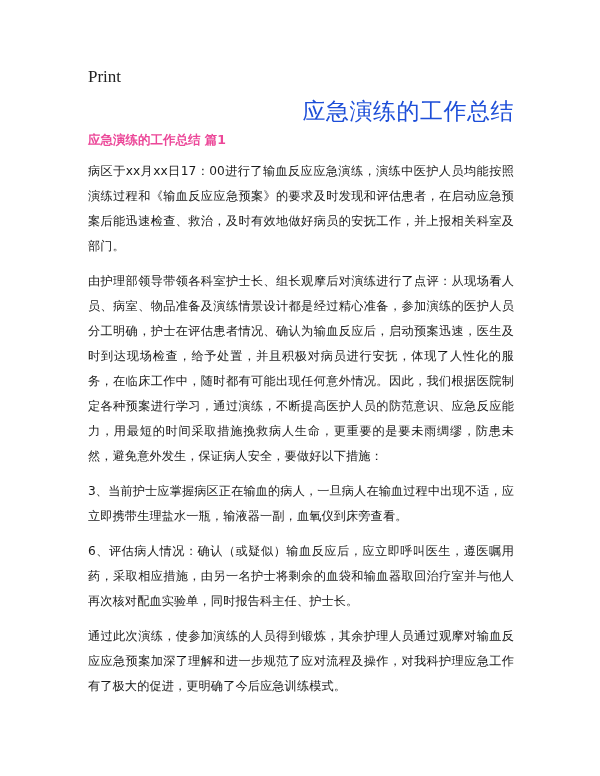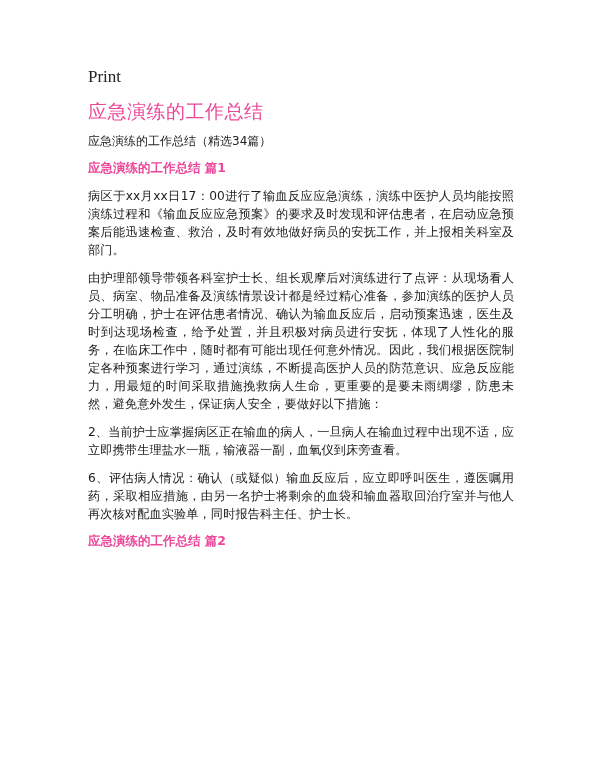--- a/index.html
+++ b/index.html
@@ -22,64 +22,63 @@
       width: 426px;
     }
     .print-label {
       font-family: "Liberation Serif", "DejaVu Serif", serif;
       font-size: 17px;
       line-height: 14px;
       color: #222;
       margin: 0;
     }
     .doc-title {
-      font-size: 19px;
+      font-size: 23px;
       line-height: 22px;
       font-weight: normal;
-      text-align: left;
+      text-align: right;
       margin: 16px 0 0 0;
-      color: #ec4899;
+      color: #1d4ed8;
       letter-spacing: 0.5px;
     }
     .doc-subtitle {
       font-size: 12px;
       line-height: 18px;
       margin: 10px 0 0 0;
       color: #222;
     }
     .section-heading {
       font-size: 12.5px;
       line-height: 18px;
       font-weight: bold;
       margin: 9px 0 0 0;
       color: #ec4899;
     }
     .para {
       font-size: 12.2px;
-      line-height: 18px;
+      line-height: 25px;
       margin: 10px 0 0 0;
       color: #1a1a1a;
       text-align: justify;
       letter-spacing: 0.1px;
     }
   </style>
 </head>
 <body>
 
 <div class="page">
   <p class="print-label">Print</p>
 
   <h1 class="doc-title">应急演练的工作总结</h1>
 
-  <p class="doc-subtitle">应急演练的工作总结（精选34篇）</p>
 
   <section>
     <h2 class="section-heading">应急演练的工作总结 篇1</h2>
     <p class="para">病区于xx月xx日17：00进行了输血反应应急演练，演练中医护人员均能按照演练过程和《输血反应应急预案》的要求及时发现和评估患者，在启动应急预案后能迅速检查、救治，及时有效地做好病员的安抚工作，并上报相关科室及部门。</p>
     <p class="para">由护理部领导带领各科室护士长、组长观摩后对演练进行了点评：从现场看人员、病室、物品准备及演练情景设计都是经过精心准备，参加演练的医护人员分工明确，护士在评估患者情况、确认为输血反应后，启动预案迅速，医生及时到达现场检查，给予处置，并且积极对病员进行安抚，体现了人性化的服务，在临床工作中，随时都有可能出现任何意外情况。因此，我们根据医院制定各种预案进行学习，通过演练，不断提高医护人员的防范意识、应急反应能力，用最短的时间采取措施挽救病人生命，更重要的是要未雨绸缪，防患未然，避免意外发生，保证病人安全，要做好以下措施：</p>
-    <p class="para">2、当前护士应掌握病区正在输血的病人，一旦病人在输血过程中出现不适，应立即携带生理盐水一瓶，输液器一副，血氧仪到床旁查看。</p>
+    <p class="para">3、当前护士应掌握病区正在输血的病人，一旦病人在输血过程中出现不适，应立即携带生理盐水一瓶，输液器一副，血氧仪到床旁查看。</p>
     <p class="para">6、评估病人情况：确认（或疑似）输血反应后，应立即呼叫医生，遵医嘱用药，采取相应措施，由另一名护士将剩余的血袋和输血器取回治疗室并与他人再次核对配血实验单，同时报告科主任、护士长。</p>
+    <p class="para">通过此次演练，使参加演练的人员得到锻炼，其余护理人员通过观摩对输血反应应急预案加深了理解和进一步规范了应对流程及操作，对我科护理应急工作有了极大的促进，更明确了今后应急训练模式。</p>
   </section>
 
   <section>
-    <h2 class="section-heading">应急演练的工作总结 篇2</h2>
   </section>
 </div>
 
 </body></html>

